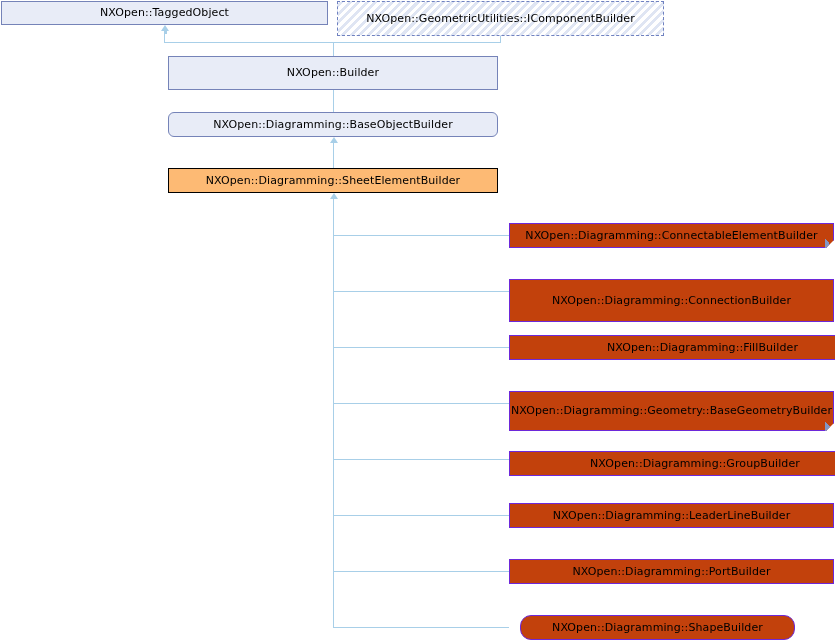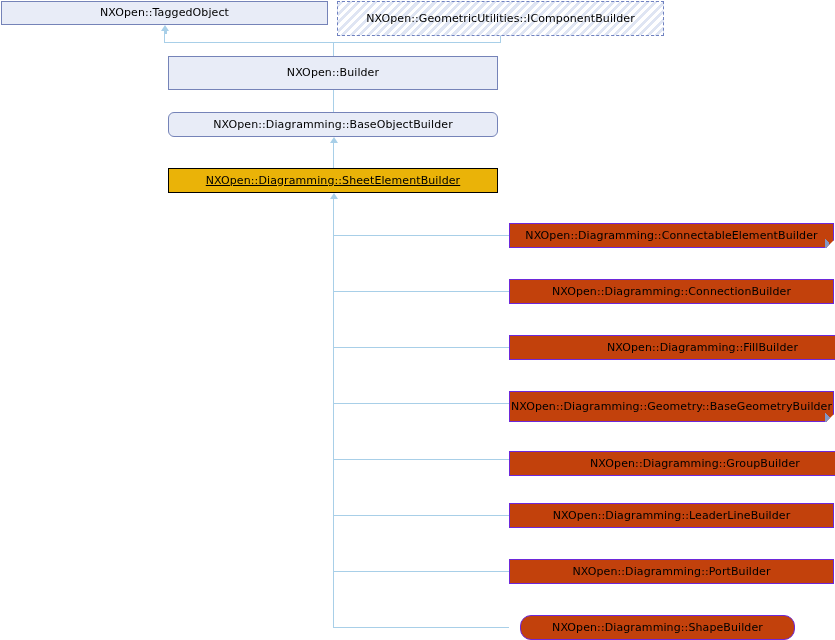--- a/index.html
+++ b/index.html
@@ -36,23 +36,22 @@
     font-size: 11px;
     line-height: 12px;
     letter-spacing: 0.1px;
     white-space: nowrap;
     background: #e8ecf7;
     border: 1px solid #7583b8;
   }
 
   
   .node.current {
-    background: #eab308;
+    background: #fdba74;
     border: 1px solid #000000;
-    text-decoration: underline;
   }
 
   
   .node.interface {
     border: 1px dashed #6f81c0;
     background:
       repeating-linear-gradient(
         -45deg,
         #ffffff 0px,
         #ffffff 3px,
@@ -162,29 +161,29 @@
   </div>
 
   <div class="node current" style="left:168px; top:168px; width:330px; height:25px;">
     <span class="node-label">NXOpen::Diagramming::SheetElementBuilder</span>
   </div>
 
   <div class="node derived clipped" style="left:509px; top:223px; width:325px; height:25px;">
     <span class="node-label">NXOpen::Diagramming::ConnectableElementBuilder</span>
   </div>
 
-  <div class="node derived" style="left:509px; top:279px; width:325px; height:25px;">
+  <div class="node derived" style="left:509px; top:279px; width:325px; height:43px;">
     <span class="node-label">NXOpen::Diagramming::ConnectionBuilder</span>
   </div>
 
   <div class="node derived" style="left:509px; top:335px; width:387px; height:25px;">
     <span class="node-label">NXOpen::Diagramming::FillBuilder</span>
   </div>
 
-  <div class="node derived clipped" style="left:509px; top:391px; width:325px; height:31px;text-align:center;">
+  <div class="node derived clipped" style="left:509px; top:391px; width:325px; height:40px;text-align:center;">
     <span class="node-label">NXOpen::Diagramming::Geometry::BaseGeometryBuilder</span>
   </div>
 
   <div class="node derived" style="left:509px; top:451px; width:372px; height:25px;">
     <span class="node-label">NXOpen::Diagramming::GroupBuilder</span>
   </div>
 
   <div class="node derived" style="left:509px; top:503px; width:325px; height:25px;text-align:center;">
     <span class="node-label">NXOpen::Diagramming::LeaderLineBuilder</span>
   </div>

